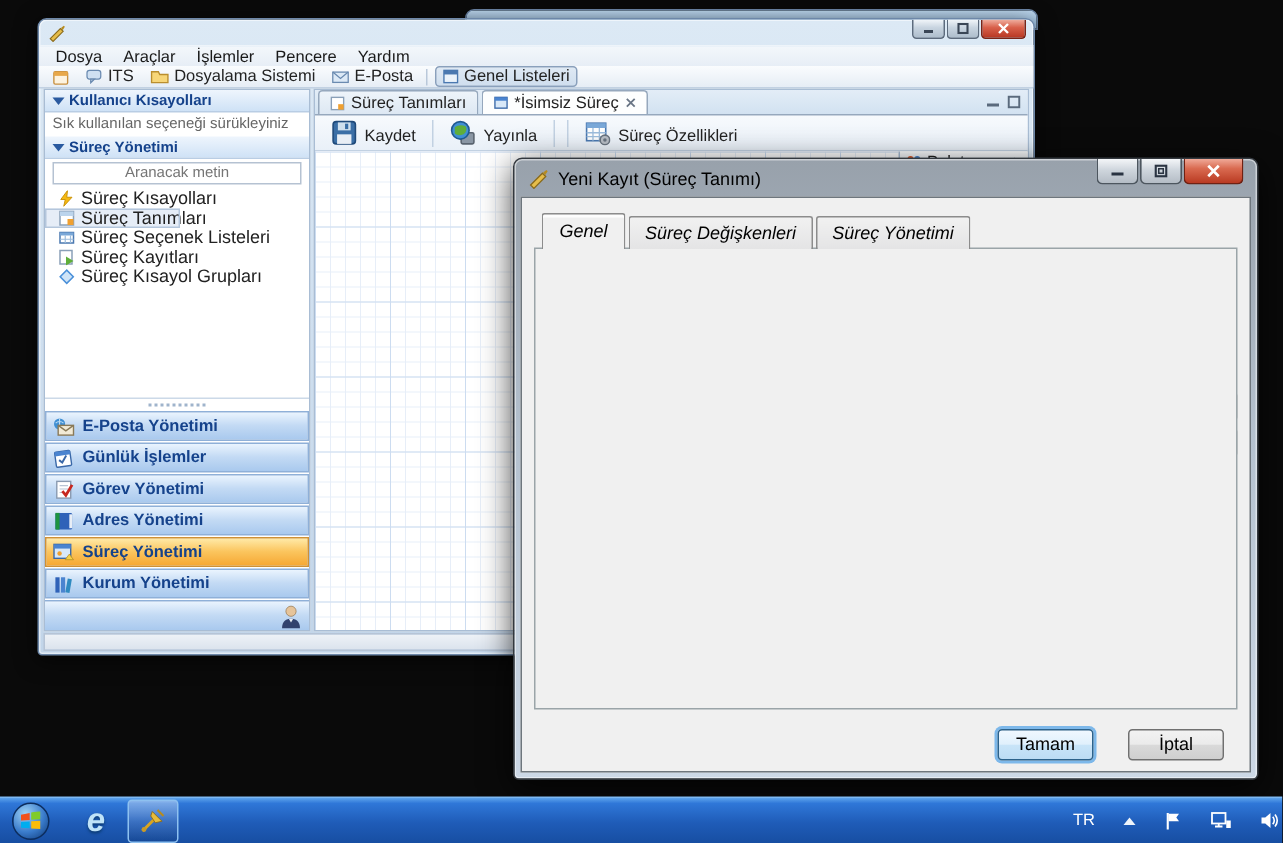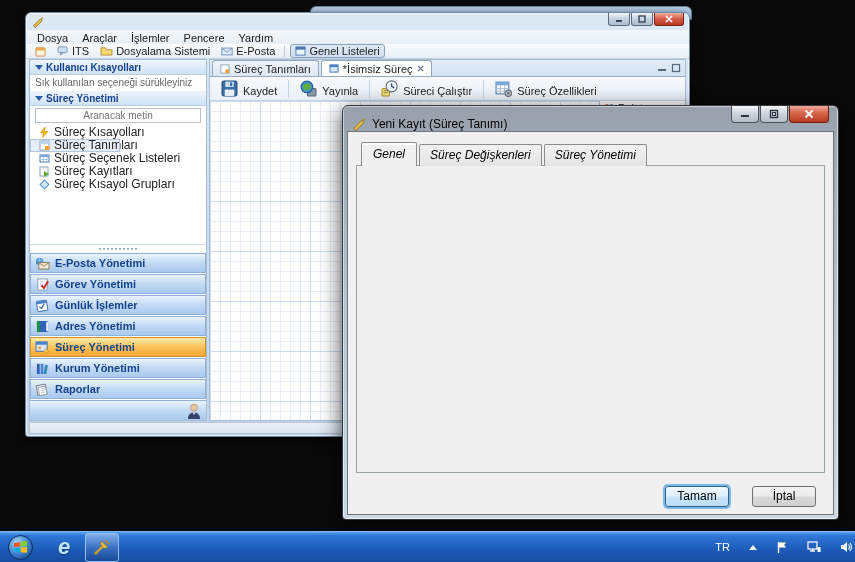--- a/index.html
+++ b/index.html
@@ -85,21 +85,21 @@
   .mw-statusbar { position:absolute; left:3px; right:3px; bottom:2px; height:12px; border:1px solid #b6c4d6;
     background:linear-gradient(#eef2f7,#dbe3ed); }
   .grip { position:absolute; right:2px; bottom:1px; width:9px; height:9px;
     background:radial-gradient(circle at 2px 2px,#9aa8ba 1px,transparent 1.2px); background-size:4px 4px; }
 
   
   .dialog { left:342px; top:105px; width:497px; height:415px; z-index:5;
     background:linear-gradient(180deg,#98a1ab 0%,#b4c1cf 45%,#ccd8e6 100%);
     border:1px solid #33383e; border-radius:6px 6px 4px 4px;
     box-shadow:0 6px 22px rgba(0,0,0,.75), inset 0 0 0 1px rgba(255,255,255,.5); }
-  .dlg-titlebar { height:25px; display:flex; align-items:flex-end; gap:6px; padding-left:9px; }
+  .dlg-titlebar { height:25px; display:flex; align-items:center; gap:6px; padding-left:9px; }
   .dlg-title { font-size:12px; color:#000; }
   .dlg-btns { position:absolute; top:0; right:9px; display:flex; }
   .dbtn { width:28px; height:17px; border:1px solid #4d565f; border-top:none; border-radius:0 0 4px 4px;
     background:linear-gradient(#f4f6f8,#cfd6dd 45%,#b4bcc5); display:flex; align-items:center; justify-content:center; margin-left:1px; }
   .dbtn.close { width:40px; background:linear-gradient(#f0a998,#d96a50 40%,#b93a22); border-color:#6e2113; }
   .dlg-client { position:absolute; left:4px; right:4px; top:25px; bottom:4px; background:#f0f0f0; border:1px solid #6e767d; }
   .dlg-tabs { position:absolute; left:13px; top:12px; display:flex; z-index:2; }
   .dtab { font-size:12px; color:#000; padding:3px 10px 4px; border:1px solid #8c8c8c; border-bottom:none;
     background:linear-gradient(#f1f1f1,#e4e4e5); margin-right:2px; border-radius:2px 2px 0 0;font-style:italic; }
   .dtab.active { background:#f0f0f0; padding:4px 11px 5px; margin-top:-2px; box-shadow:inset 0 2px 0 #fdfdfd; }
@@ -289,36 +289,36 @@
               <path d="M2.2 4.4 A4 4 0 0 1 7.8 4.4 M5 1 V9" stroke="#bcdcf4" stroke-width=".8" fill="none"></path>
               <rect x="4" y="6" width="11" height="7" fill="#f2ead6" stroke="#8a7a58"></rect>
               <path d="M4 6 L9.5 10 L15 6" fill="none" stroke="#8a7a58"></path>
             </svg>
           </span>
         <span class="nlabel">E-Posta Yönetimi</span>
       </div>
       <div class="nav-item">
         <span>
             <svg width="15" height="13" viewBox="0 0 16 14">
+              <rect x="2" y="2" width="11" height="11" rx="1" fill="#fff" stroke="#3a68a8" transform="rotate(-8 7 7)"></rect>
+              <rect x="2" y="2" width="11" height="3" fill="#4a84d0" transform="rotate(-8 7 7)"></rect>
+              <path d="M4.5 8 L6.5 10 L10 5.5" stroke="#3a68a8" stroke-width="1.4" fill="none" transform="rotate(-8 7 7)"></path>
+            </svg>
+          </span>
+        <span class="nlabel">Günlük İşlemler</span>
+      </div>
+      <div class="nav-item">
+        <span>
+            <svg width="15" height="13" viewBox="0 0 16 14">
               <rect x="3" y="1" width="10" height="12" fill="#fff" stroke="#8a9ab0"></rect>
               <path d="M5 4 H11 M5 6.5 H11 M5 9 H9" stroke="#b8c4d4" stroke-width=".8"></path>
               <path d="M7 8 L9.5 11 L14 3.5" stroke="#c82820" stroke-width="2" fill="none"></path>
             </svg>
           </span>
         <span class="nlabel">Görev Yönetimi</span>
-      </div>
-      <div class="nav-item">
-        <span>
-            <svg width="15" height="13" viewBox="0 0 16 14">
-              <rect x="2" y="2" width="11" height="11" rx="1" fill="#fff" stroke="#3a68a8" transform="rotate(-8 7 7)"></rect>
-              <rect x="2" y="2" width="11" height="3" fill="#4a84d0" transform="rotate(-8 7 7)"></rect>
-              <path d="M4.5 8 L6.5 10 L10 5.5" stroke="#3a68a8" stroke-width="1.4" fill="none" transform="rotate(-8 7 7)"></path>
-            </svg>
-          </span>
-        <span class="nlabel">Günlük İşlemler</span>
       </div>
       <div class="nav-item">
         <span>
             <svg width="15" height="13" viewBox="0 0 16 14">
               <rect x="2" y="1" width="12" height="12" rx="1" fill="#2f62b8"></rect>
               <rect x="2" y="1" width="3" height="12" fill="#1f9440"></rect>
               <rect x="12" y="2" width="2" height="10" fill="#e8eef6"></rect>
             </svg>
           </span>
         <span class="nlabel">Adres Yönetimi</span>
@@ -337,30 +337,20 @@
       <div class="nav-item">
         <span>
             <svg width="15" height="13" viewBox="0 0 16 14">
               <rect x="2" y="2" width="3" height="11" fill="#2f62b8"></rect>
               <rect x="6" y="2" width="3" height="11" fill="#4a84d0"></rect>
               <rect x="10" y="3" width="3" height="10" fill="#2f8ac0" transform="rotate(10 11 8)"></rect>
             </svg>
           </span>
         <span class="nlabel">Kurum Yönetimi</span>
       </div>
-      <div class="nav-item">
-        <span>
-            <svg width="15" height="13" viewBox="0 0 16 14">
-              <rect x="2" y="2" width="10" height="11" fill="#e8e8ea" stroke="#7a828c" transform="rotate(-10 7 7)"></rect>
-              <rect x="4" y="4" width="8" height="9" fill="#fff" stroke="#9aa4ae" transform="rotate(-10 8 8)"></rect>
-              <path d="M6 6 H11 M6 8 H11 M6 10 H10" stroke="#b0b8c2" stroke-width=".8" transform="rotate(-10 8 8)"></path>
-            </svg>
-          </span>
-        <span class="nlabel">Raporlar</span>
-      </div>
       <div class="sb-bottom">
         <svg width="14" height="16" viewBox="0 0 14 16">
             <circle cx="7" cy="4.5" r="3.4" fill="#e6c49a" stroke="#9a7a50" stroke-width=".5"></circle>
             <path d="M1 16 C1 11 4 9.5 7 9.5 C10 9.5 13 11 13 16 Z" fill="#31426e"></path>
             <path d="M5.5 9.5 L7 12 L8.5 9.5 Z" fill="#e8ecf2"></path>
           </svg>
       </div>
     </div>
 
     <div class="editor">
@@ -405,29 +395,20 @@
         <span class="esep"></span>
         <span class="ebtn">
           <svg width="17" height="17" viewBox="0 0 16 16">
               <rect x="7" y="8" width="8" height="7" rx="1" fill="#8a96a4" stroke="#5a6470"></rect>
               <circle cx="6.5" cy="6.5" r="5.5" fill="#3f8fd4" stroke="#1f5a90"></circle>
               <path d="M3 4.5 Q6 2.5 10 4 Q11 7 8.5 9 Q5 10.5 3 8.5 Z" fill="#5fae3a"></path>
             </svg>
           <span>Yayınla</span>
         </span>
         <span class="esep"></span>
-        <span class="ebtn">
-          <svg width="17" height="17" viewBox="0 0 16 16">
-              <rect x="1" y="8" width="7" height="7" rx="1" fill="#f5e48a" stroke="#b89020"></rect>
-              <path d="M2.5 10 H6.5 M2.5 12 H6.5" stroke="#8a6a10" stroke-width=".7"></path>
-              <circle cx="10" cy="6" r="5.2" fill="#f2f6fa" stroke="#5a6a7d"></circle>
-              <path d="M10 3 V6 L12.5 7.5" stroke="#2a4a80" stroke-width="1.2" fill="none"></path>
-            </svg>
-          <span>Süreci Çalıştır</span>
-        </span>
         <span class="esep"></span>
         <span class="ebtn">
           <svg width="17" height="17" viewBox="0 0 16 16">
               <rect x="1" y="2" width="12" height="11" fill="#fff" stroke="#4a78b0"></rect>
               <rect x="1" y="2" width="12" height="3" fill="#7aa8d8"></rect>
               <path d="M5 5 V13 M9 5 V13 M1 8 H13 M1 10.5 H13" stroke="#9cbcdc" stroke-width=".8"></path>
               <circle cx="12.5" cy="12.5" r="3" fill="#b8bec6" stroke="#6a7480"></circle>
               <circle cx="12.5" cy="12.5" r="1.1" fill="#6a7480"></circle>
             </svg>
           <span>Süreç Özellikleri</span>

